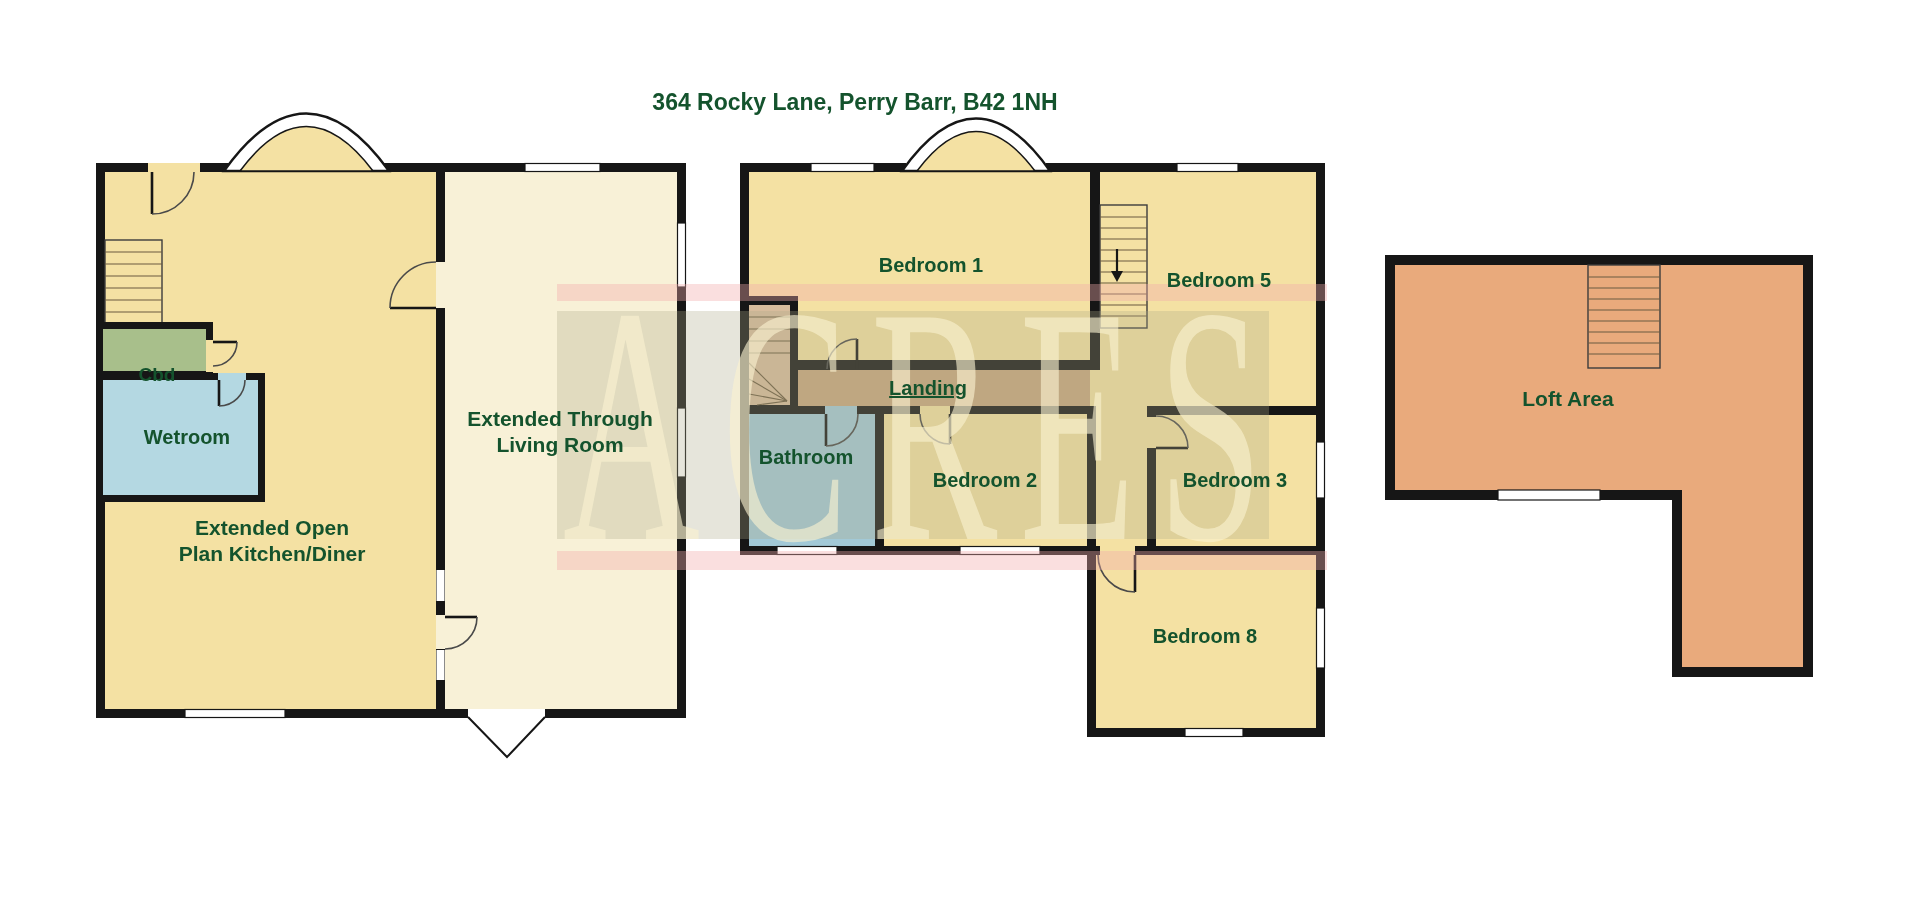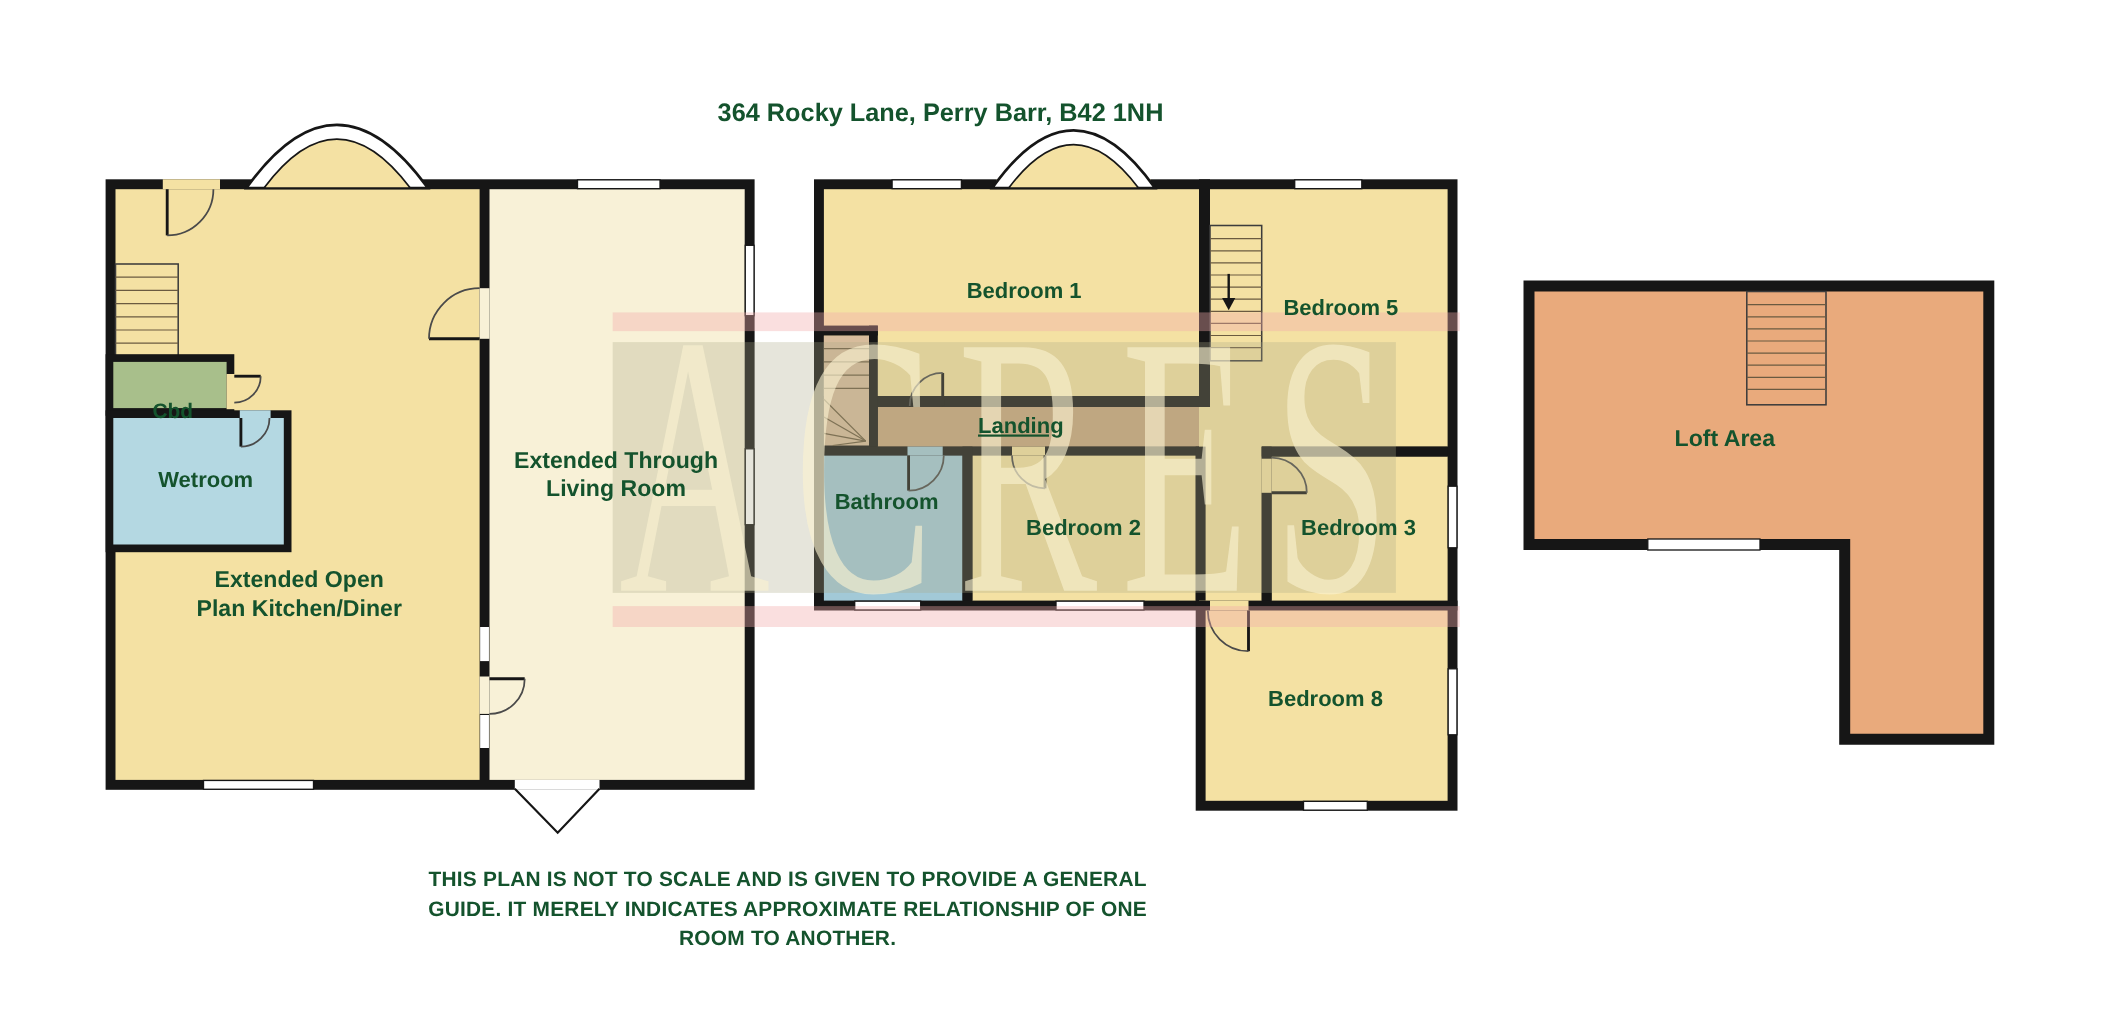--- a/index.html
+++ b/index.html
@@ -248,18 +248,15 @@
   <div class="lbl" style="left:884px;top:265px;margin-left:47px;">Bedroom 1</div>
   <div class="lbl" style="left:1219px;top:280px;text-align:center;">Bedroom 5</div>
   <div class="lbl" style="left:928px;top:388px;text-decoration:underline;">Landing</div>
   <div class="lbl" style="left:806px;top:457px;">Bathroom</div>
   <div class="lbl" style="left:985px;top:480px;">Bedroom 2</div>
   <div class="lbl" style="left:1235px;top:480px;">Bedroom 3</div>
   <div class="lbl" style="left:1205px;top:636px;">Bedroom 8</div>
 
   <div class="lbl lbl-big" style="left:1568px;top:399px;">Loft Area</div>
 
-  <div class="lbl lbl-disc" style="left:716px;top:827px;">THIS PLAN IS NOT TO SCALE AND IS GIVEN TO PROVIDE A GENERAL
-GUIDE. IT MERELY INDICATES APPROXIMATE RELATIONSHIP OF ONE
-ROOM TO ANOTHER.</div>
 </div>
 
 </div>
 
 </body></html>

